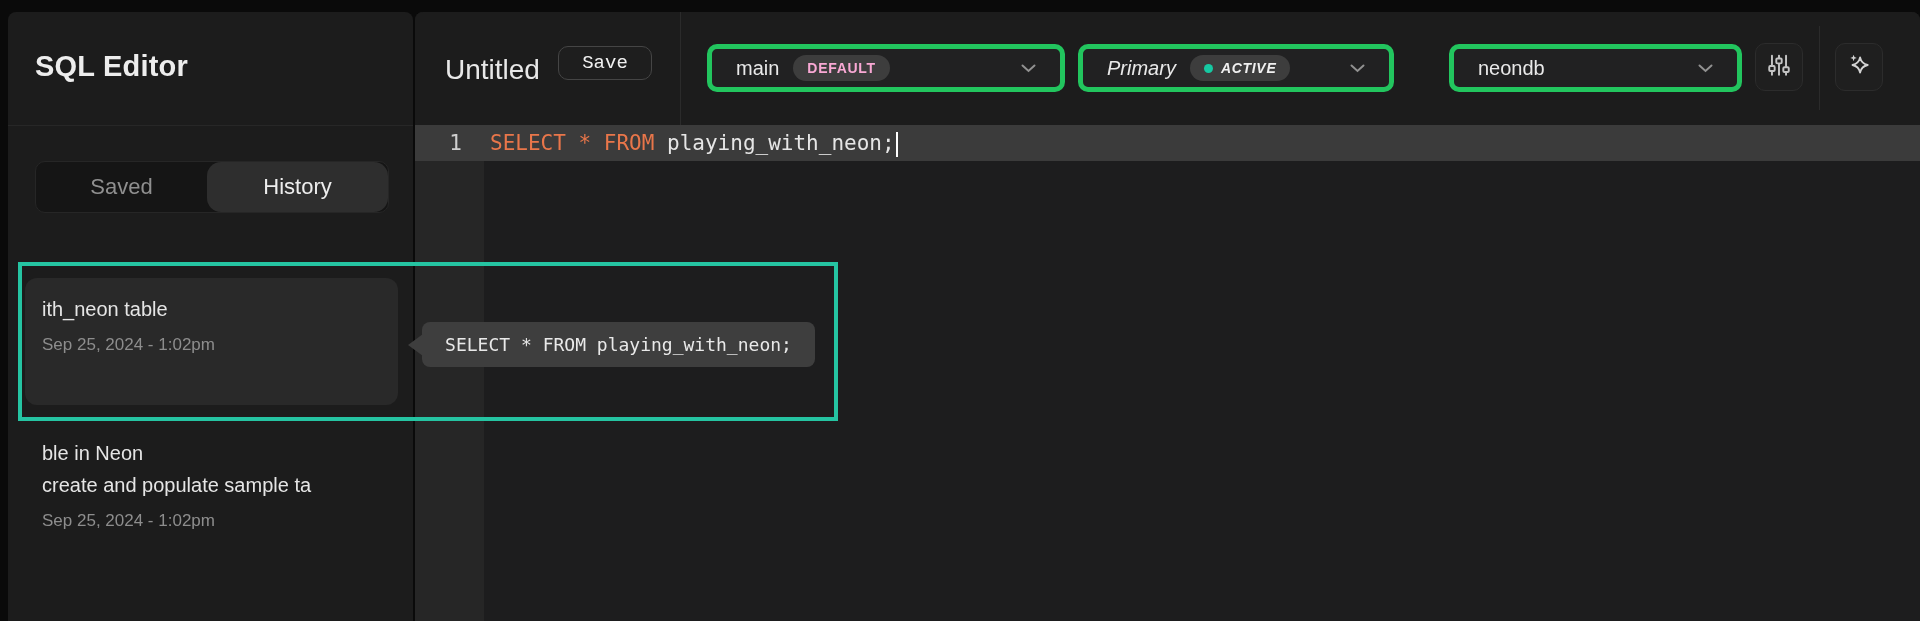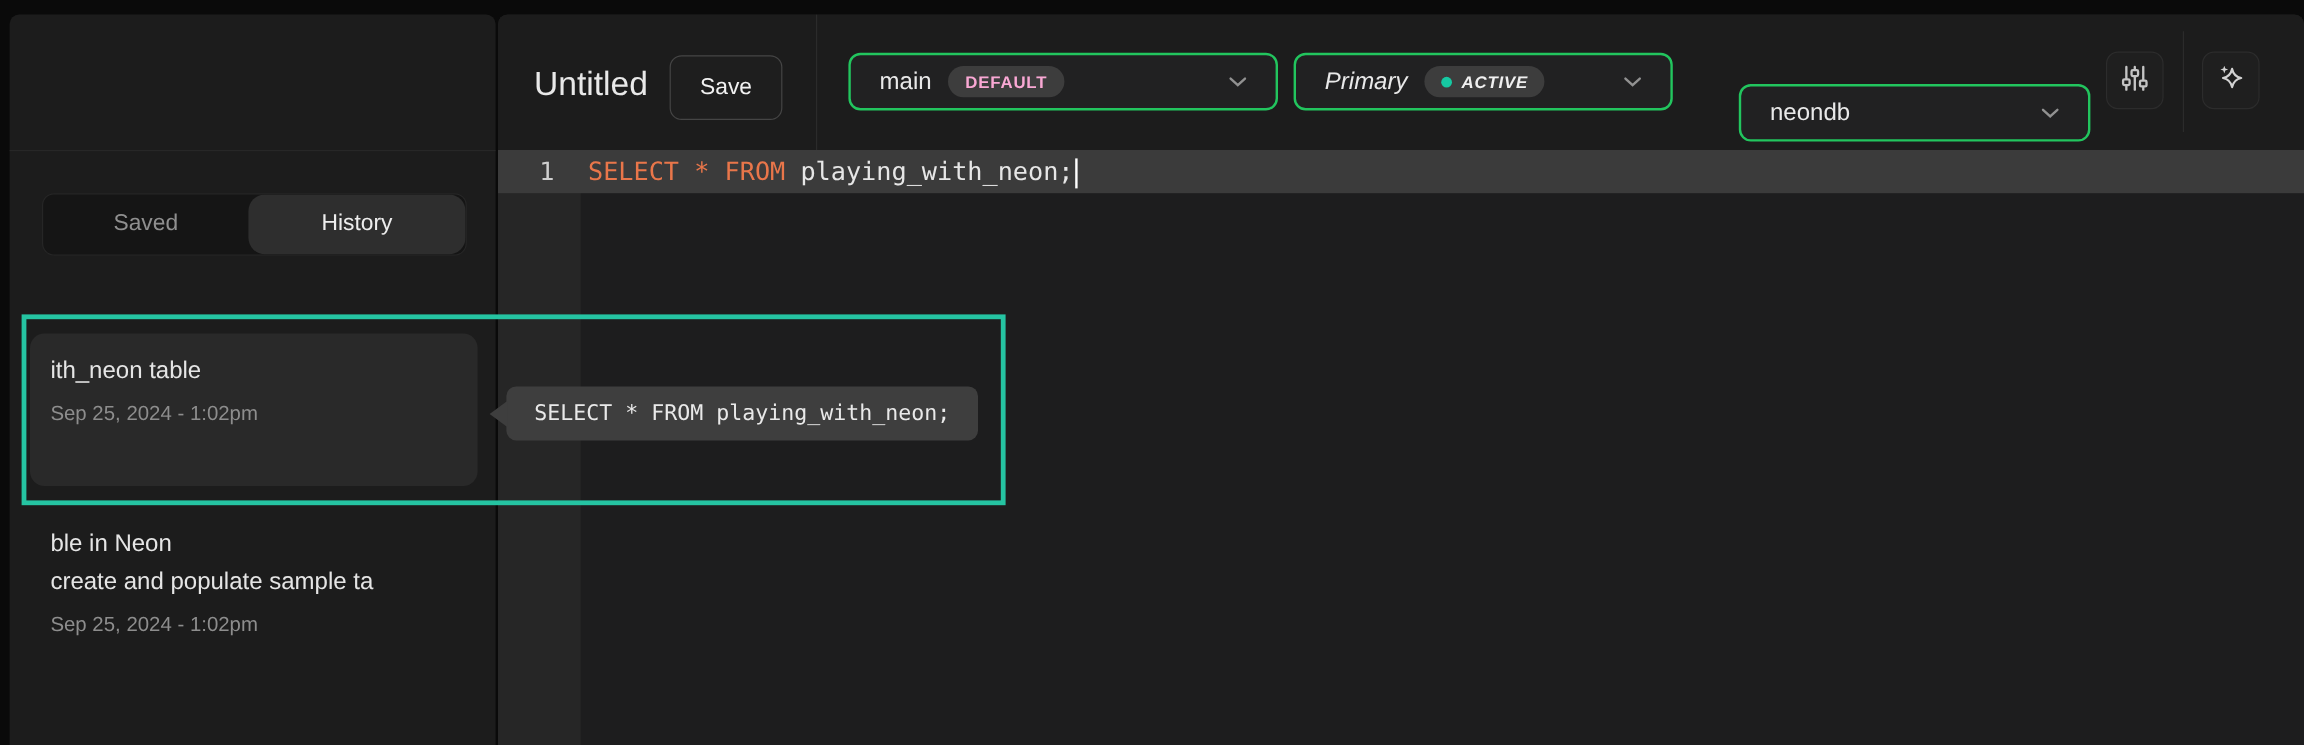--- a/index.html
+++ b/index.html
@@ -14,43 +14,43 @@
 
   
   .sb-header{position:absolute;left:0;top:0;width:100%;height:113px;}
   .sb-title{position:absolute;left:27px;top:38px;font-size:29px;font-weight:700;
             color:#ededed;letter-spacing:.2px;}
   .sb-divider{position:absolute;left:0;top:113px;width:100%;height:1px;background:#272727;}
 
   .tabs{position:absolute;left:27px;top:149px;width:354px;height:52px;display:flex;
         background:#151515;border:1px solid #262626;border-radius:10px;box-sizing:border-box;
         overflow:hidden;}
-  .tab{display:flex;align-items:center;justify-content:center;font-size:19px;cursor:pointer;}
+  .tab{display:flex;align-items:center;justify-content:center;font-size:22px;cursor:pointer;}
   .tab.inactive{width:171px;color:#8f8f8f;}
   .tab.active{flex:1;background:#2e2e2e;border-radius:14px;color:#ededed;font-weight:500;}
 
   .hist-card{position:absolute;left:17px;top:266px;width:373px;height:127px;
              background:#292929;border-radius:12px;box-sizing:border-box;padding:15px 17px;}
   .hist-plain{position:absolute;left:17px;top:425px;width:373px;box-sizing:border-box;
              padding:0 17px;}
   .hist-line{font-size:20px;line-height:32px;color:#e5e5e5;white-space:pre;}
   .hist-time{font-size:17px;line-height:22px;color:#8d8d8d;margin-top:9px;}
 
   
   .topbar{position:absolute;left:0;top:0;width:100%;height:113px;background:#1c1c1c;}
   .untitled{position:absolute;left:30px;top:44px;height:28px;line-height:28px;
             font-size:28px;color:#e8e8e8;}
-  .save-btn{position:absolute;left:143px;top:34px;width:94px;height:54px;
+  .save-btn{position:absolute;left:143px;top:34px;width:94px;height:34px;
             background:#1e1e1e;border:1px solid #454545;border-radius:10px;
             color:#f1f1f1;font-size:19px;display:flex;align-items:center;justify-content:center;
-            box-sizing:border-box;cursor:pointer;}
+            box-sizing:border-box;cursor:pointer;font-family:Liberation Mono, monospace;}
   .vdiv{position:absolute;top:0;width:1px;height:113px;background:#2b2b2b;}
   .vdiv2{position:absolute;top:14px;width:1px;height:84px;background:#2b2b2b;}
 
-  .dd{position:absolute;top:32px;height:48px;background:#212122;border:2px solid #22c55e;
+  .dd{position:absolute;top:32px;height:48px;background:#212122;border:5px solid #22c55e;
       border-radius:10px;box-sizing:border-box;display:flex;align-items:center;
       padding:0 24px;cursor:pointer;}
   .dd-name{font-size:20px;color:#e9e9e9;}
   .badge{display:inline-flex;align-items:center;gap:8px;margin-left:14px;background:#3d3d3d;
          border-radius:999px;padding:5px 14px;font-size:14px;font-weight:700;
          letter-spacing:.7px;color:#f9a8d4;}
   .badge .dot{width:9px;height:9px;border-radius:50%;background:#16c9a2;}
   .badge.active-badge{color:#f0f0f0;}
   .chev{margin-left:auto;display:flex;align-items:center;}
 
@@ -78,20 +78,23 @@
   .tooltip .arrow{position:absolute;left:-14px;top:50%;transform:translateY(-50%);
            width:0;height:0;border-top:11px solid transparent;border-bottom:11px solid transparent;
            border-right:15px solid #3e3e3e;}
   .teal-rect{position:absolute;left:18px;top:262px;width:812px;height:151px;
            border:4px solid #25c4a2;z-index:50;pointer-events:none;}
 </style>
 </head>
 <body>
 
 <div class="sidebar">
+  <div class="sb-header">
+    <div class="sb-title">SQL Editor</div>
+  </div>
   <div class="sb-divider"></div>
 
   <div class="tabs">
     <div class="tab inactive">Saved</div>
     <div class="tab active">History</div>
   </div>
 
   <div class="hist-card">
     <div class="hist-line">ith_neon table</div>
     <div class="hist-time">Sep 25, 2024 - 1:02pm</div>
@@ -127,21 +130,21 @@
         <span class="dot"></span>
         <span>ACTIVE</span>
       </span>
       <span class="chev">
         <svg width="15" height="9" viewBox="0 0 15 9">
             <path d="M1.5 1.5 L7.5 7 L13.5 1.5" stroke="#919191" stroke-width="2" fill="none" stroke-linecap="round"></path>
           </svg>
       </span>
     </div>
 
-    <div class="dd" style="left:1034px;width:293px;margin-top:26px;">
+    <div class="dd" style="left:1034px;width:293px;">
       <span class="dd-name">neondb</span>
       <span class="chev">
         <svg width="15" height="9" viewBox="0 0 15 9">
             <path d="M1.5 1.5 L7.5 7 L13.5 1.5" stroke="#919191" stroke-width="2" fill="none" stroke-linecap="round"></path>
           </svg>
       </span>
     </div>
 
     <div class="icon-btn" style="left:1340px;">
       <span>

